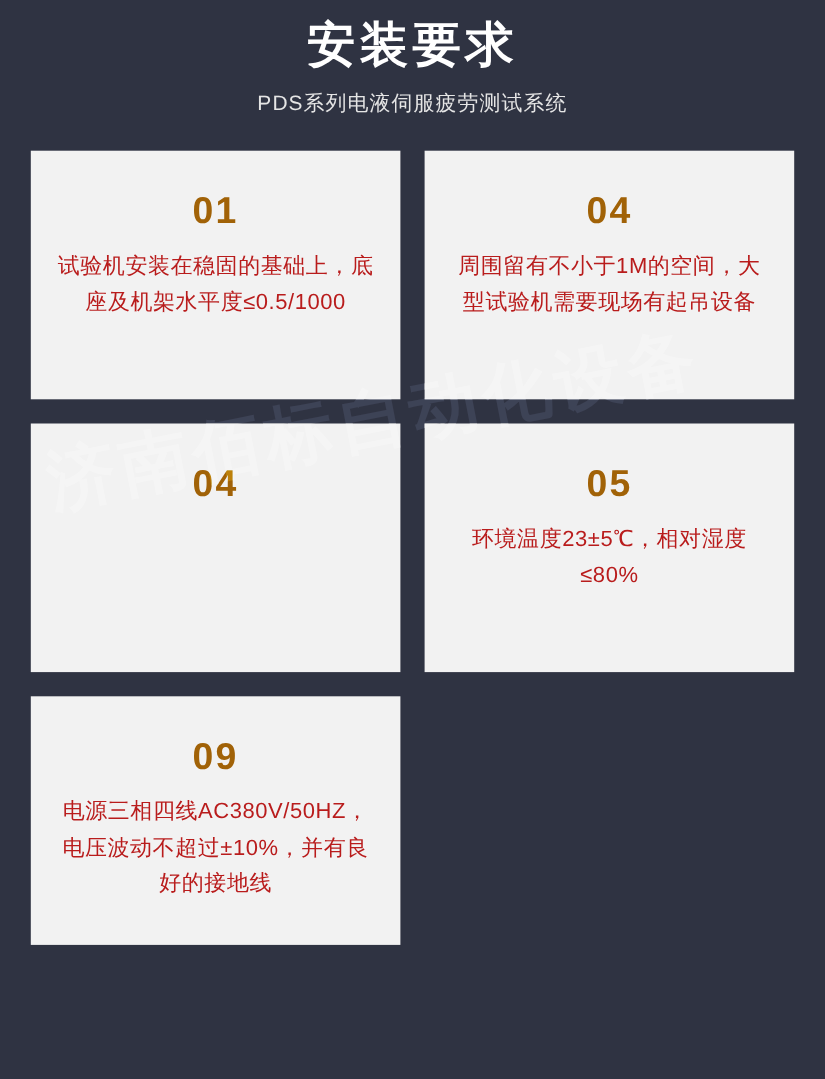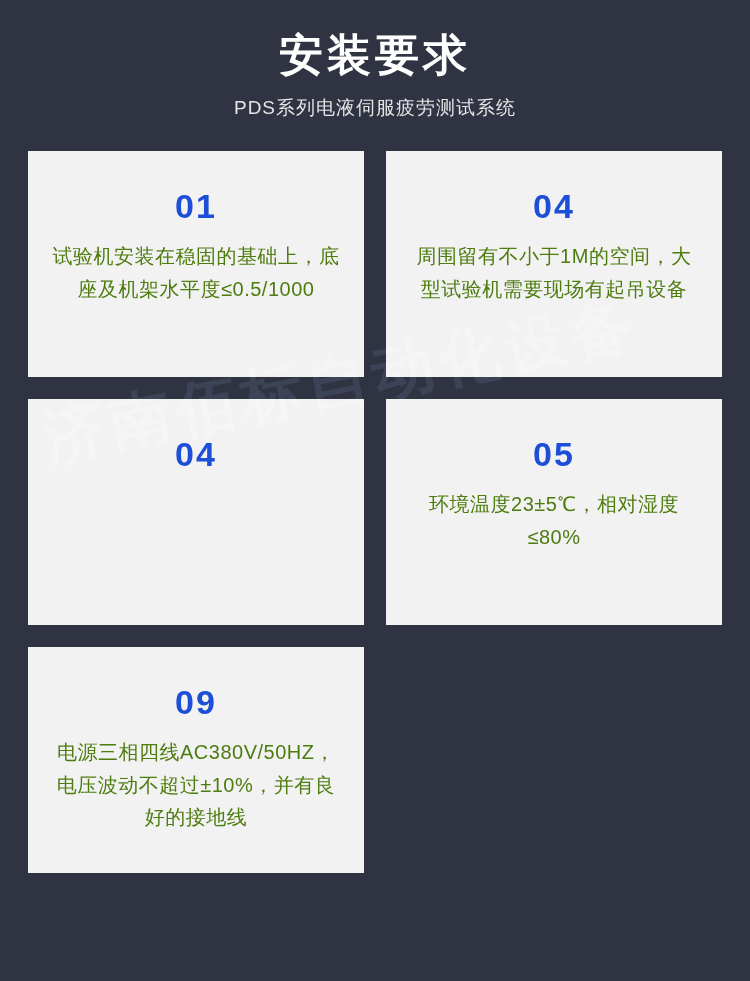--- a/index.html
+++ b/index.html
@@ -16,21 +16,21 @@
   }
   .page {
     position: relative;
     width: 750px;
     height: 981px;
     box-sizing: border-box;
     overflow: hidden;
   }
   .header {
     text-align: center;
-    padding-top: 26px;
+    padding-top: 12px;
   }
   .title {
     color: #ffffff;
     font-size: 44px;
     font-weight: bold;
     letter-spacing: 4px;
     line-height: 1.3;
     margin: 0;
   }
   .subtitle {
@@ -51,29 +51,29 @@
     background: #f2f2f2;
     height: 226px;
     box-sizing: border-box;
     padding: 22px 22px 16px 22px;
     display: flex;
     flex-direction: column;
     align-items: center;
     justify-content: flex-start;
   }
   .card-num {
-    color: #1d4ed8;
+    color: #a16207;
     font-size: 34px;
     font-weight: bold;
     letter-spacing: 2px;
     margin-top: 14px;
     margin-bottom: 14px;
   }
   .card-text {
-    color: #4d7c0f;
+    color: #b91c1c;
     font-size: 20px;
     line-height: 1.62;
     text-align: center;
     letter-spacing: 0.5px;
   }
   .watermark {
     position: absolute;
     left: 36px;
     top: 398px;
     width: 690px;

